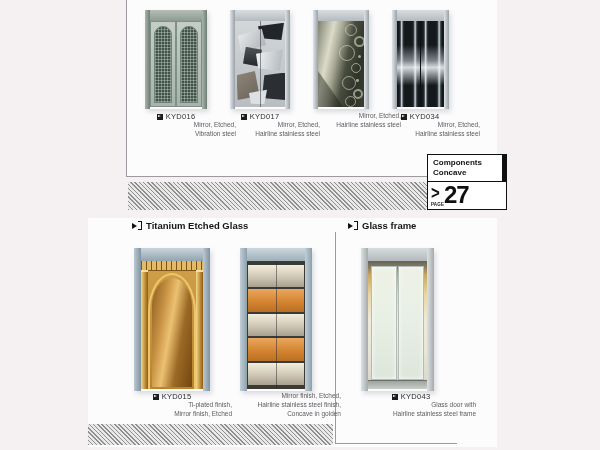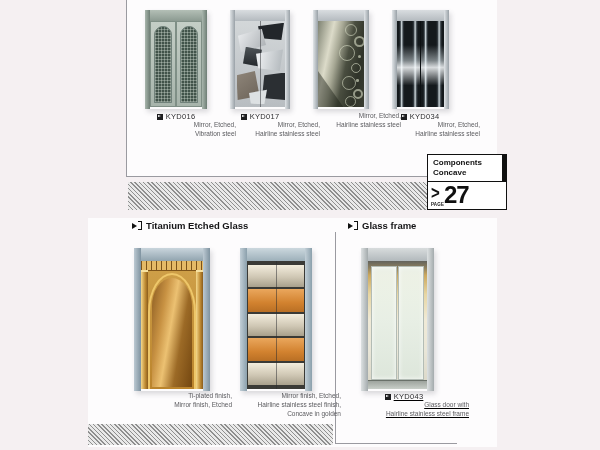--- a/index.html
+++ b/index.html
@@ -283,34 +283,38 @@
     <div class="jamb jl"></div>
     <div class="jamb jr"></div>
     <div class="opening">
       <div class="glass gl"></div>
       <div class="glass gr"></div>
       <div class="sill"></div>
     </div>
   </div>
 
   <div class="plabel" style="left:112px;top:392px;width:120px;">
+    <div class="code">
+        <span class="bicon"></span>
+        <span>KYD015</span>
+      </div>
     <div class="desc">
       <div>Ti-plated finish,</div>
       <div>Mirror finish, Etched</div>
       <div></div>
     </div>
   </div>
   <div class="plabel" style="left:211px;top:392px;width:130px;">
     <div class="desc">
       <div>Mirror finish, Etched,</div>
       <div>Hairline stainless steel finish,</div>
       <div>Concave in golden</div>
     </div>
   </div>
-  <div class="plabel" style="left:339px;top:392px;width:130px;text-decoration:underline;">
+  <div class="plabel" style="left:346px;top:392px;width:130px;">
     <div class="code">
         <span class="bicon"></span>
         <span>KYD043</span>
       </div>
     <div class="desc">
       <div>Glass door with</div>
       <div>Hairline stainless steel frame</div>
       <div></div>
     </div>
   </div>

